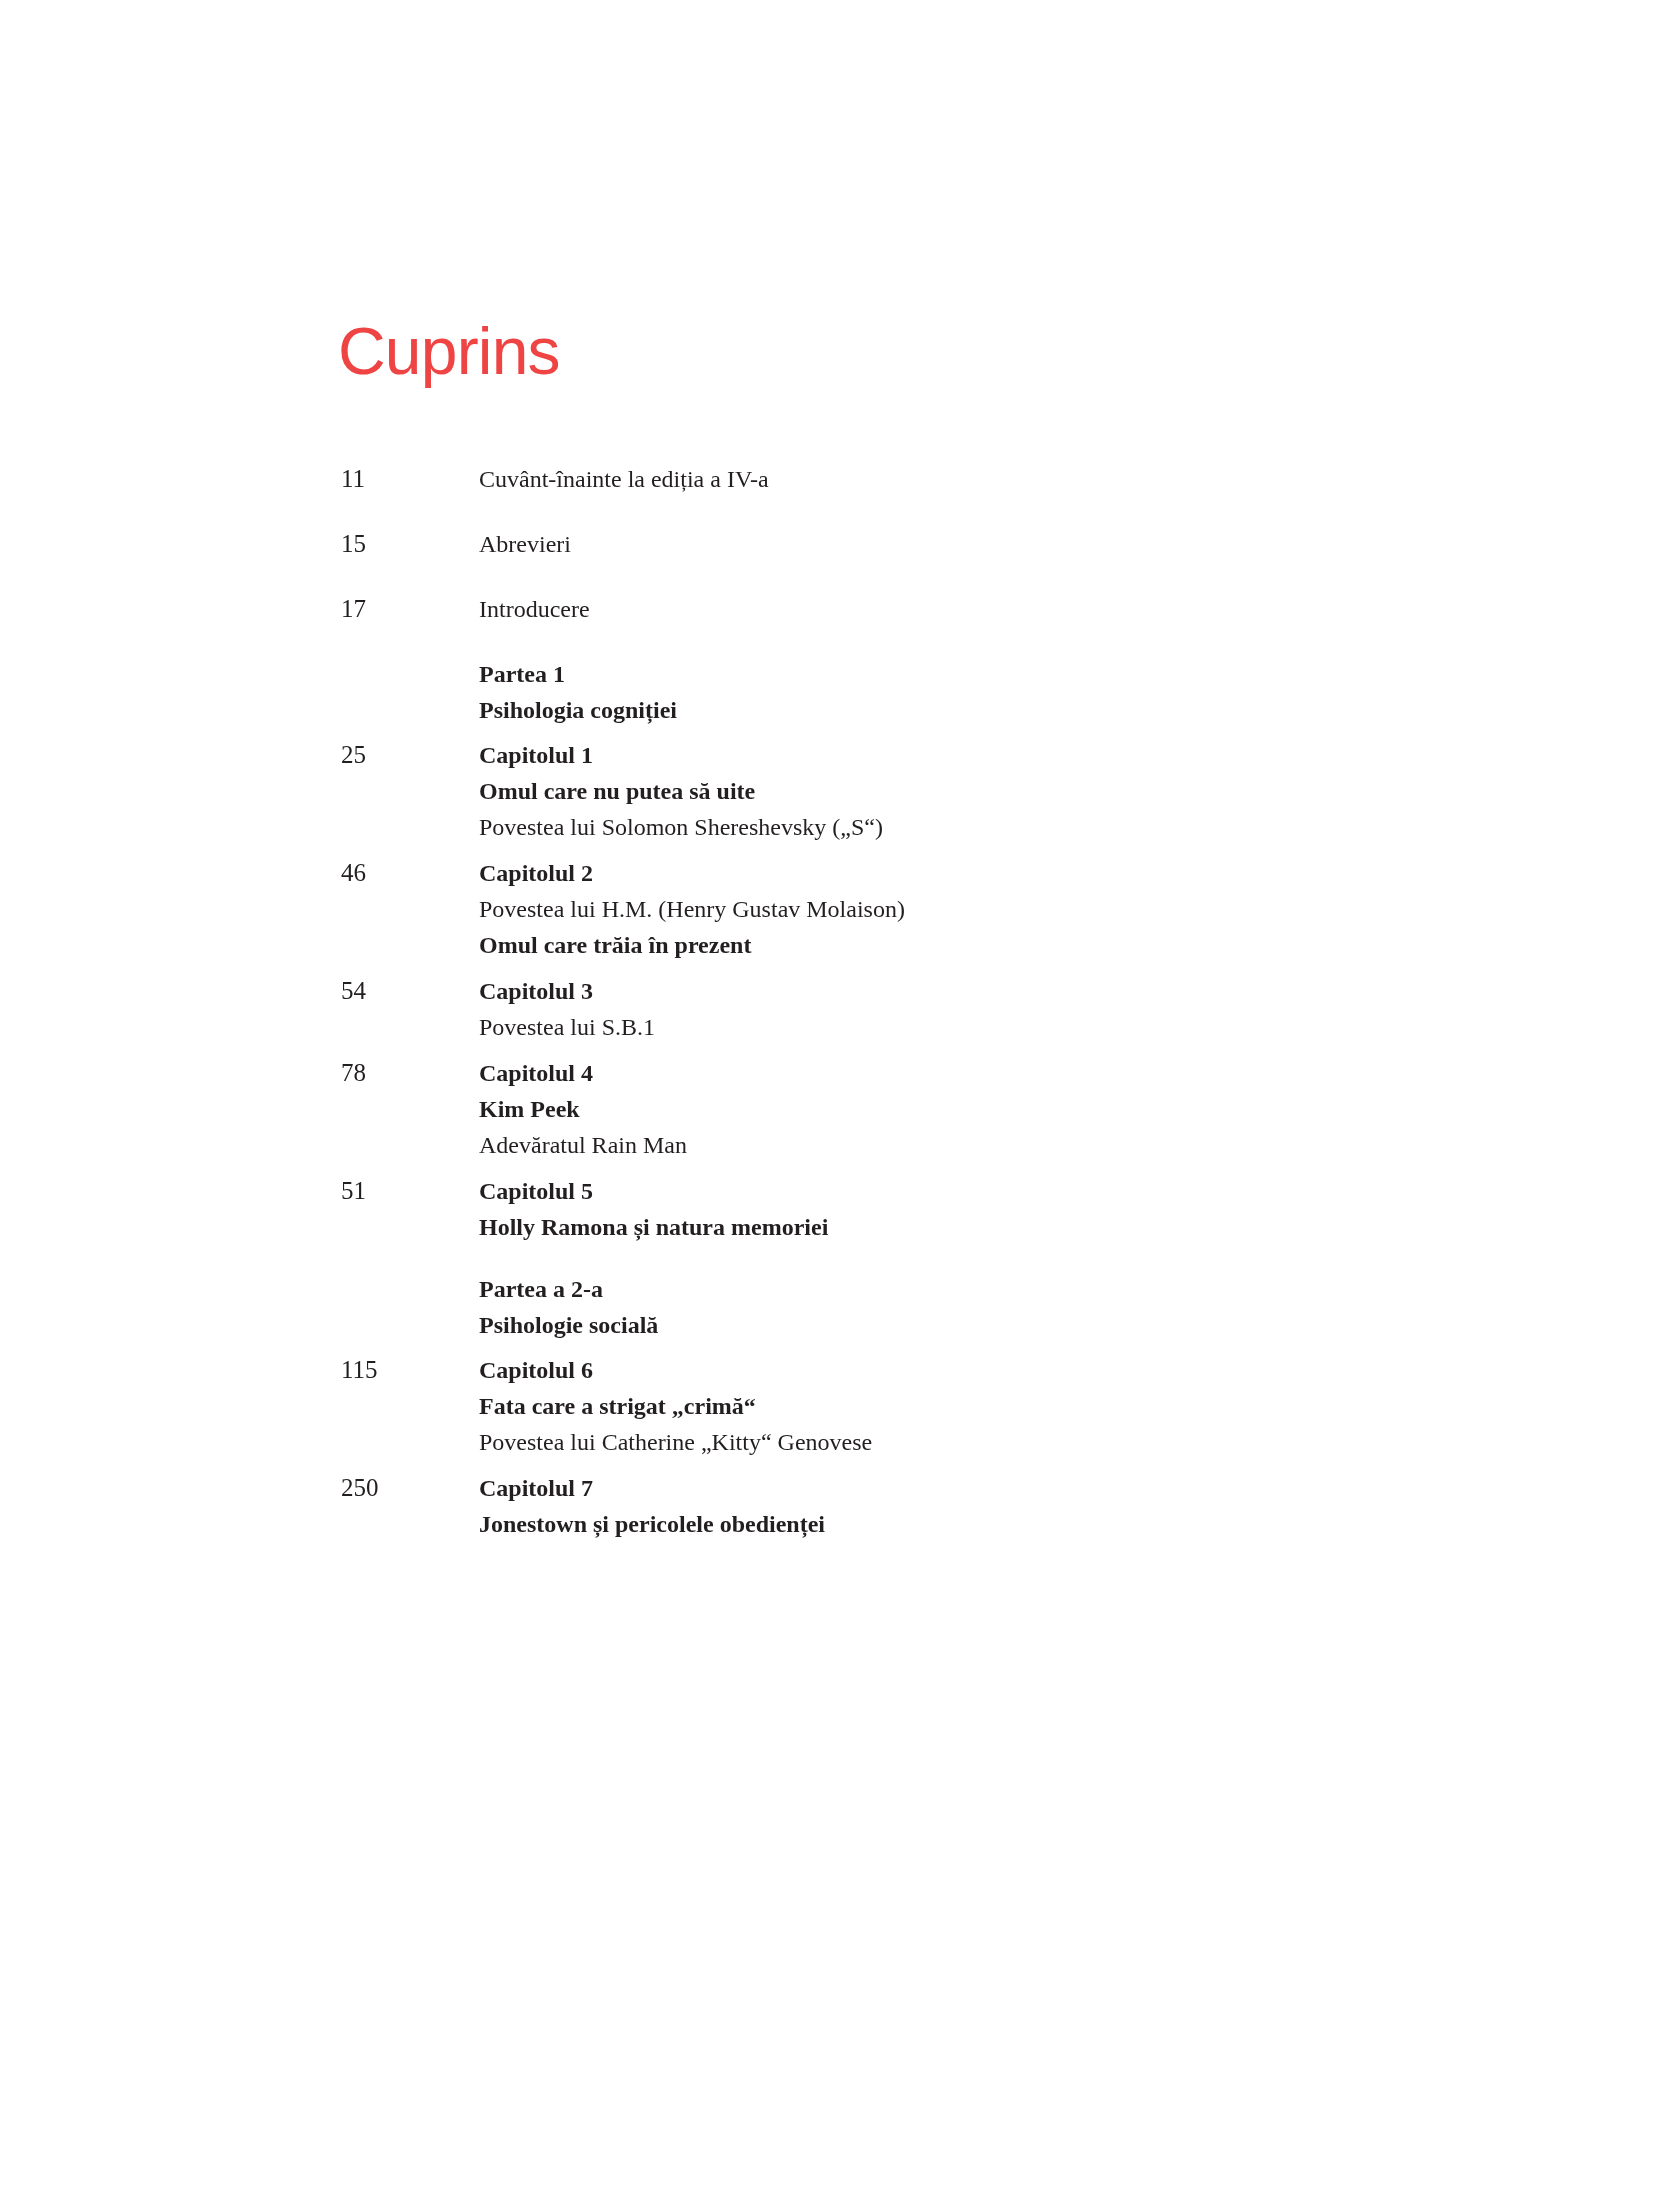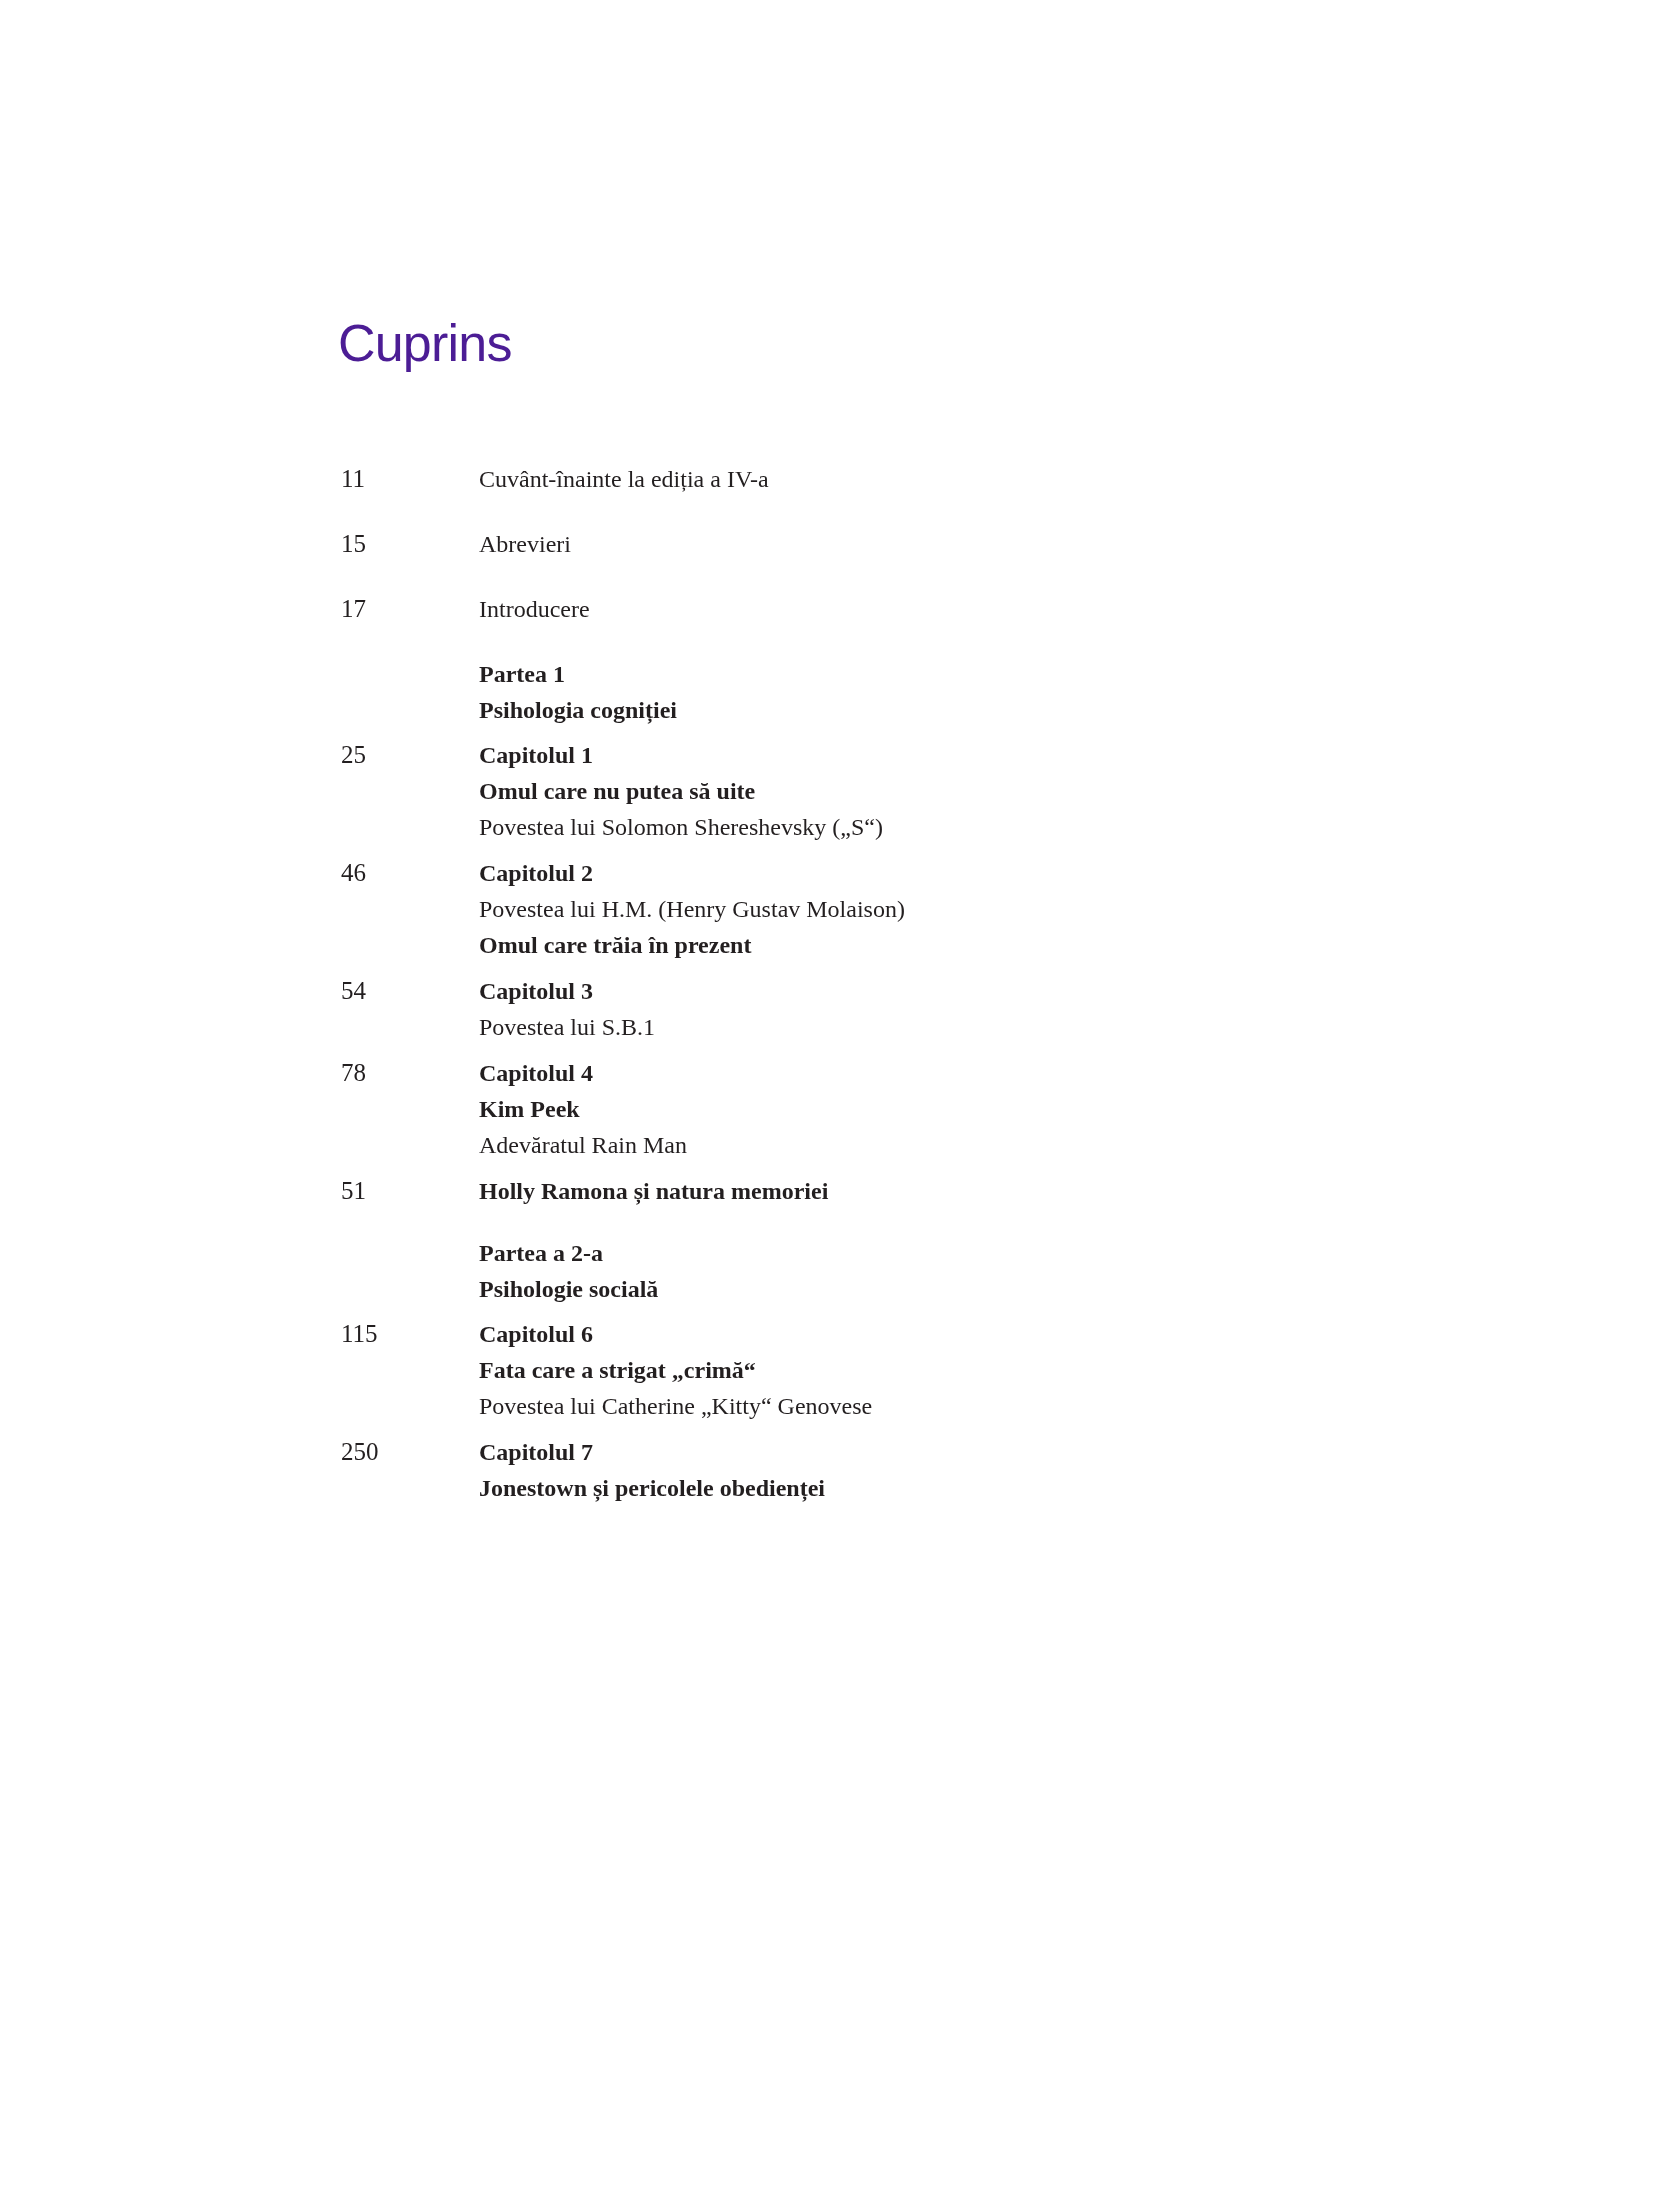--- a/index.html
+++ b/index.html
@@ -10,24 +10,24 @@
     height: 2205px;
     background: #ffffff;
     font-family: "Liberation Sans", sans-serif;
     color: #231f20;
     overflow: hidden;
   }
   .doc-title {
     position: absolute;
     left: 338px;
     top: 313px;
-    font-size: 52px;
+    font-size: 66px;
     font-weight: 400;
     letter-spacing: -0.8px;
-    color: #4c1d95;
+    color: #ef4444;
   }
   .toc {
     position: absolute;
     left: 341px;
     top: 461px;
     width: 1102px;
     display: flex;
     flex-direction: column;
   }
   .toc-entry { display: flex; align-items: flex-start; gap: 48px; }
@@ -120,20 +120,21 @@
       <div class="txt">
         <div class="line bold">Capitolul 4</div>
         <div class="line bold">Kim Peek</div>
         <div class="line">Adevăratul Rain Man</div>
       </div>
     </div>
 
     <div class="toc-entry chapter">
       <div class="num">51</div>
       <div class="txt">
+        <div class="line bold">Capitolul 5</div>
         <div class="line bold">Holly Ramona și natura memoriei</div>
       </div>
     </div>
 
     <div class="toc-entry part-header">
       <div class="num"></div>
       <div class="txt">
         <div class="line bold">Partea a 2-a</div>
         <div class="line bold">Psihologie socială</div>
       </div>

